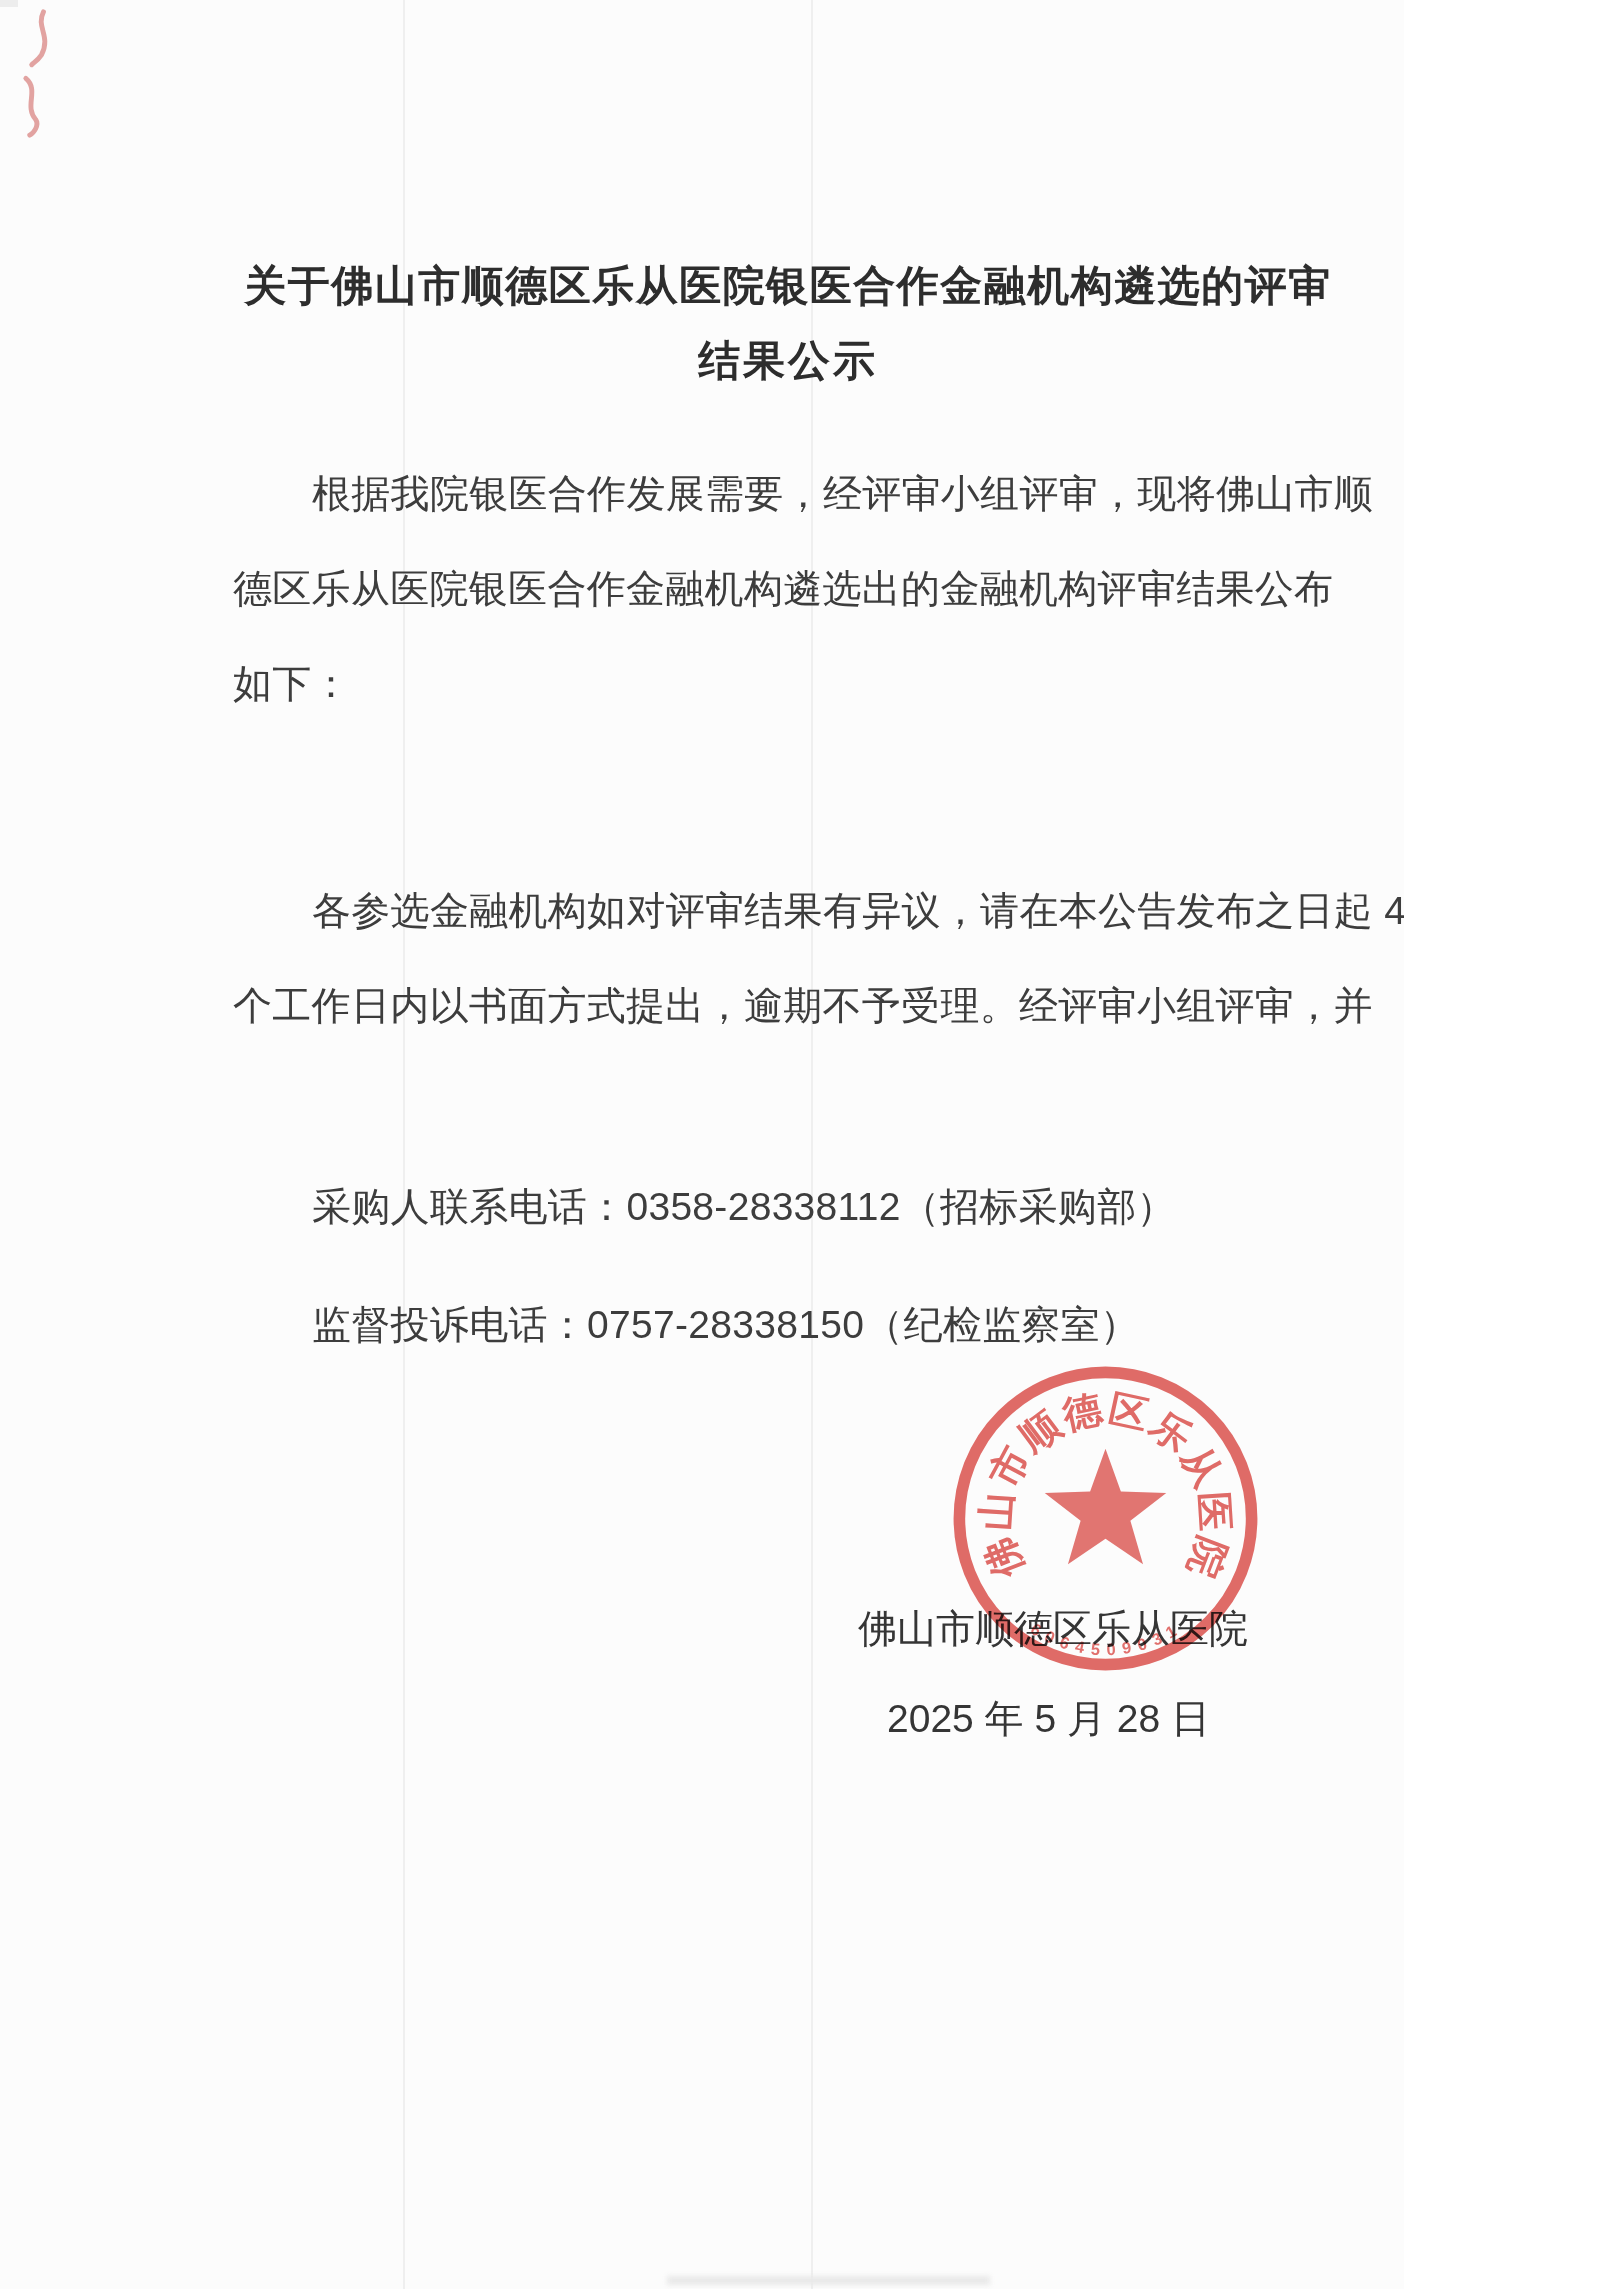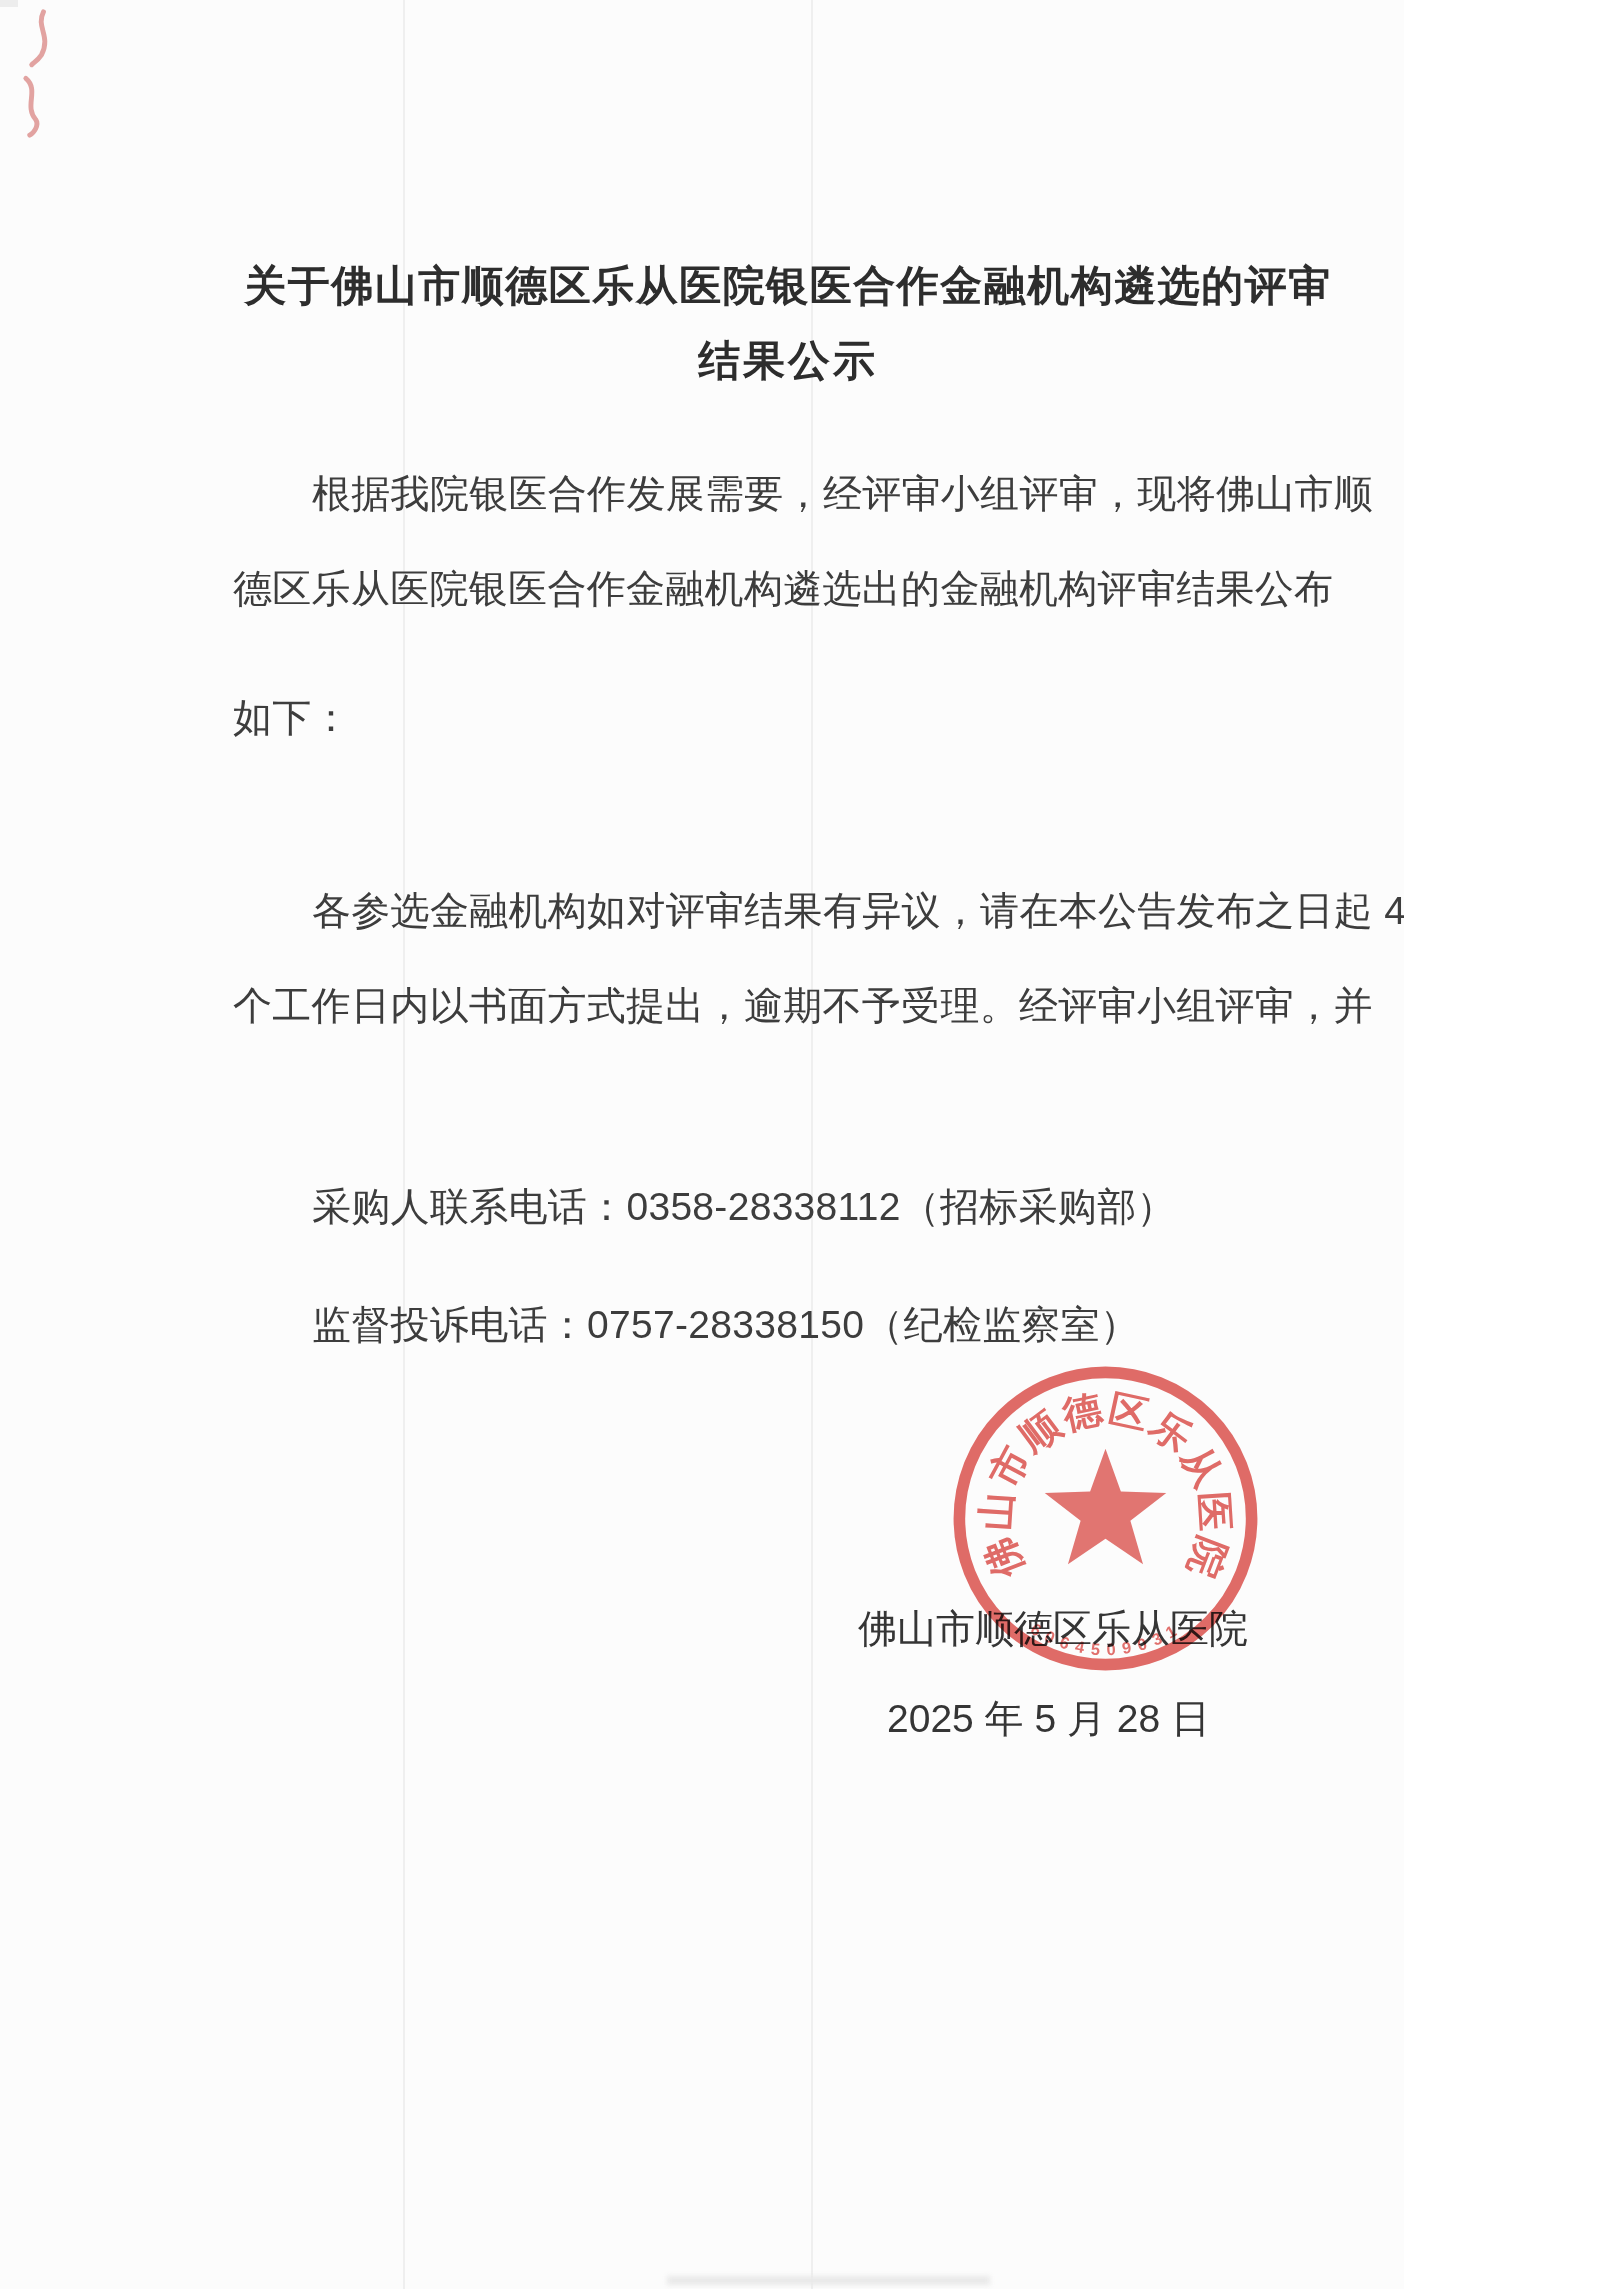--- a/index.html
+++ b/index.html
@@ -101,21 +101,21 @@
     <path d="M16,76 C30,88 14,104 26,118 C30,124 24,132 20,134" stroke="#c84a46" stroke-width="5" fill="none" stroke-linecap="round" opacity="0.5"></path>
   </svg>
 
   <div class="title-wrap">
     <div class="title-line">关于佛山市顺德区乐从医院银医合作金融机构遴选的评审</div>
     <div class="title-line second">结果公示</div>
   </div>
 
   <div class="line body-left" style="top:563px">德区乐从医院银医合作金融机构遴选出的金融机构评审结果公布</div>
   <div class="line body-indent" style="top:468px">根据我院银医合作发展需要，经评审小组评审，现将佛山市顺</div>
-  <div class="line body-left" style="top:692px">如下：</div>
+  <div class="line body-left" style="top:658px">如下：</div>
 
 
   <div class="line body-indent" style="top:885px">各参选金融机构如对评审结果有异议，请在本公告发布之日起 4</div>
   <div class="line body-left" style="top:980px">个工作日内以书面方式提出，逾期不予受理。经评审小组评审，并</div>
 
   <div class="line body-indent" style="top:1181px">采购人联系电话：0358-28338112（招标采购部）</div>
   <div class="line body-indent" style="top:1299px">监督投诉电话：0757-28338150（纪检监察室）</div>
 
   <div class="sig-line" style="left:858px; top:1602px">佛山市顺德区乐从医院</div>
   <div class="sig-line" style="left:887px; top:1692px">2025 年 5 月 28 日</div>

